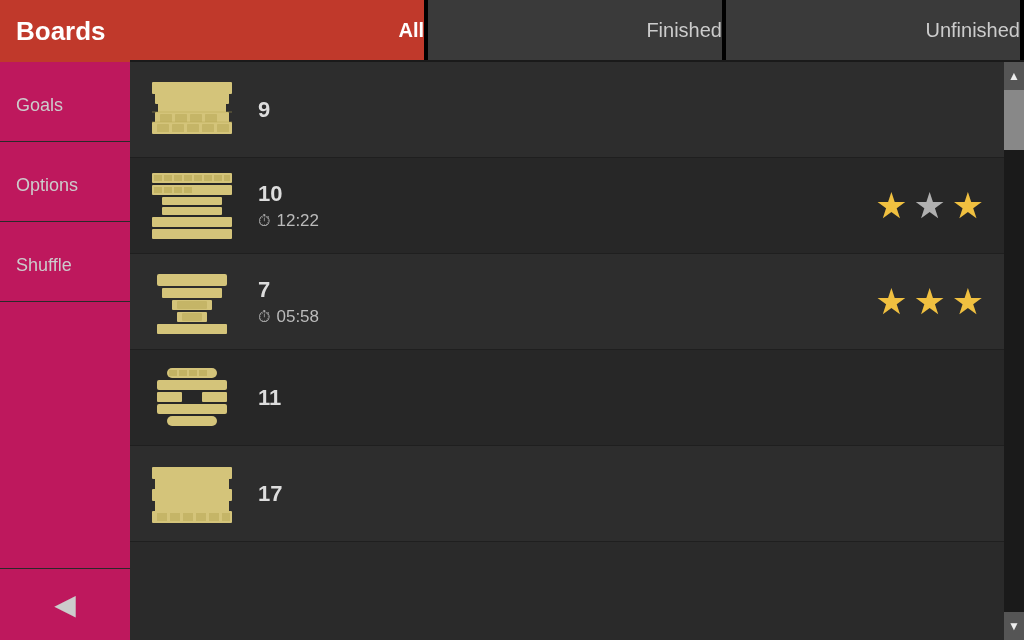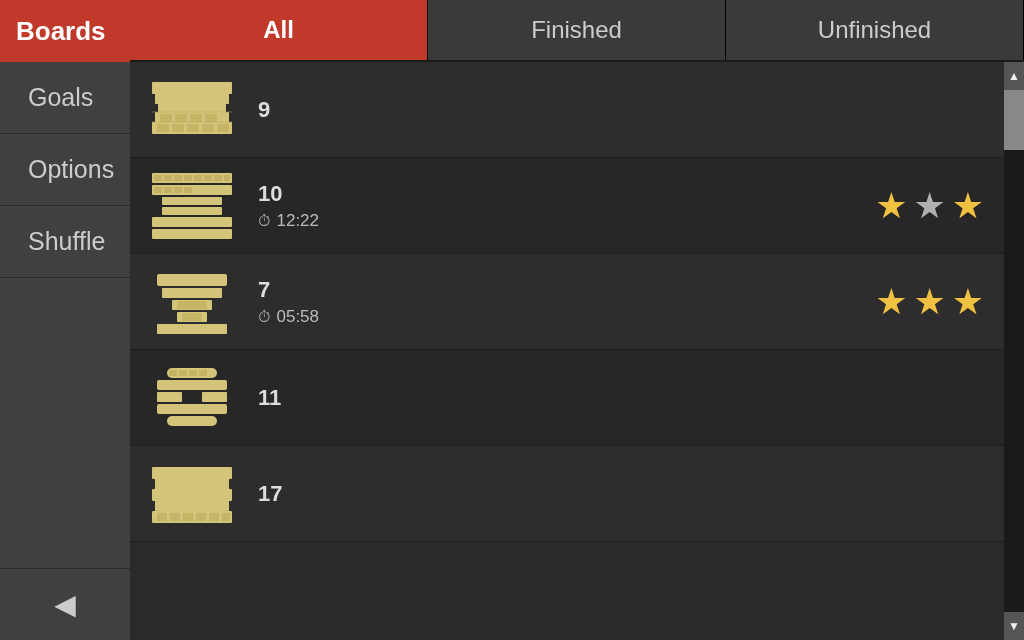--- a/index.html
+++ b/index.html
@@ -9,46 +9,47 @@
       overflow: hidden;
       font-family: 'Helvetica Neue', Arial, sans-serif;
       background: #2a2a2a;
       display: flex;
     }
 
     
     #sidebar {
       width: 130px;
       height: 640px;
-      background: #404040;
+      background: #be185d;
       display: flex;
       flex-direction: column;
       flex-shrink: 0;
+      gap: 8px;
     }
 
     .sidebar-brand {
       background: #c0392b;
       height: 62px;
       display: flex;
       align-items: center;
       padding-left: 16px;
     }
     .sidebar-brand span {
       color: white;
       font-size: 26px;
       font-weight: bold;
     }
 
     .sidebar-item {
       height: 72px;
       display: flex;
       align-items: center;
-      padding-left: 28px;
+      padding-left: 16px;
       color: #ccc;
-      font-size: 25px;
+      font-size: 18px;
       border-bottom: 1px solid #2a2a2a;
       cursor: pointer;
     }
 
     .sidebar-back {
       margin-top: auto;
       height: 72px;
       display: flex;
       align-items: center;
       justify-content: center;
@@ -72,25 +73,25 @@
       display: flex;
       background: #3a3a3a;
       border-bottom: 2px solid #1a1a1a;
       flex-shrink: 0;
     }
 
     .tab {
       flex: 1;
       display: flex;
       align-items: center;
-      justify-content: center;
-      font-size: 24px;
+      justify-content: flex-end;
+      font-size: 20px;
       color: #ccc;
       cursor: pointer;
-      border-right: 1px solid #000000;
+      border-right: 4px solid #000000;
     }
     .tab.active {
       background: #c0392b;
       color: white;
       font-weight: bold;
     }
 
     
     #list-area {
       flex: 1;

